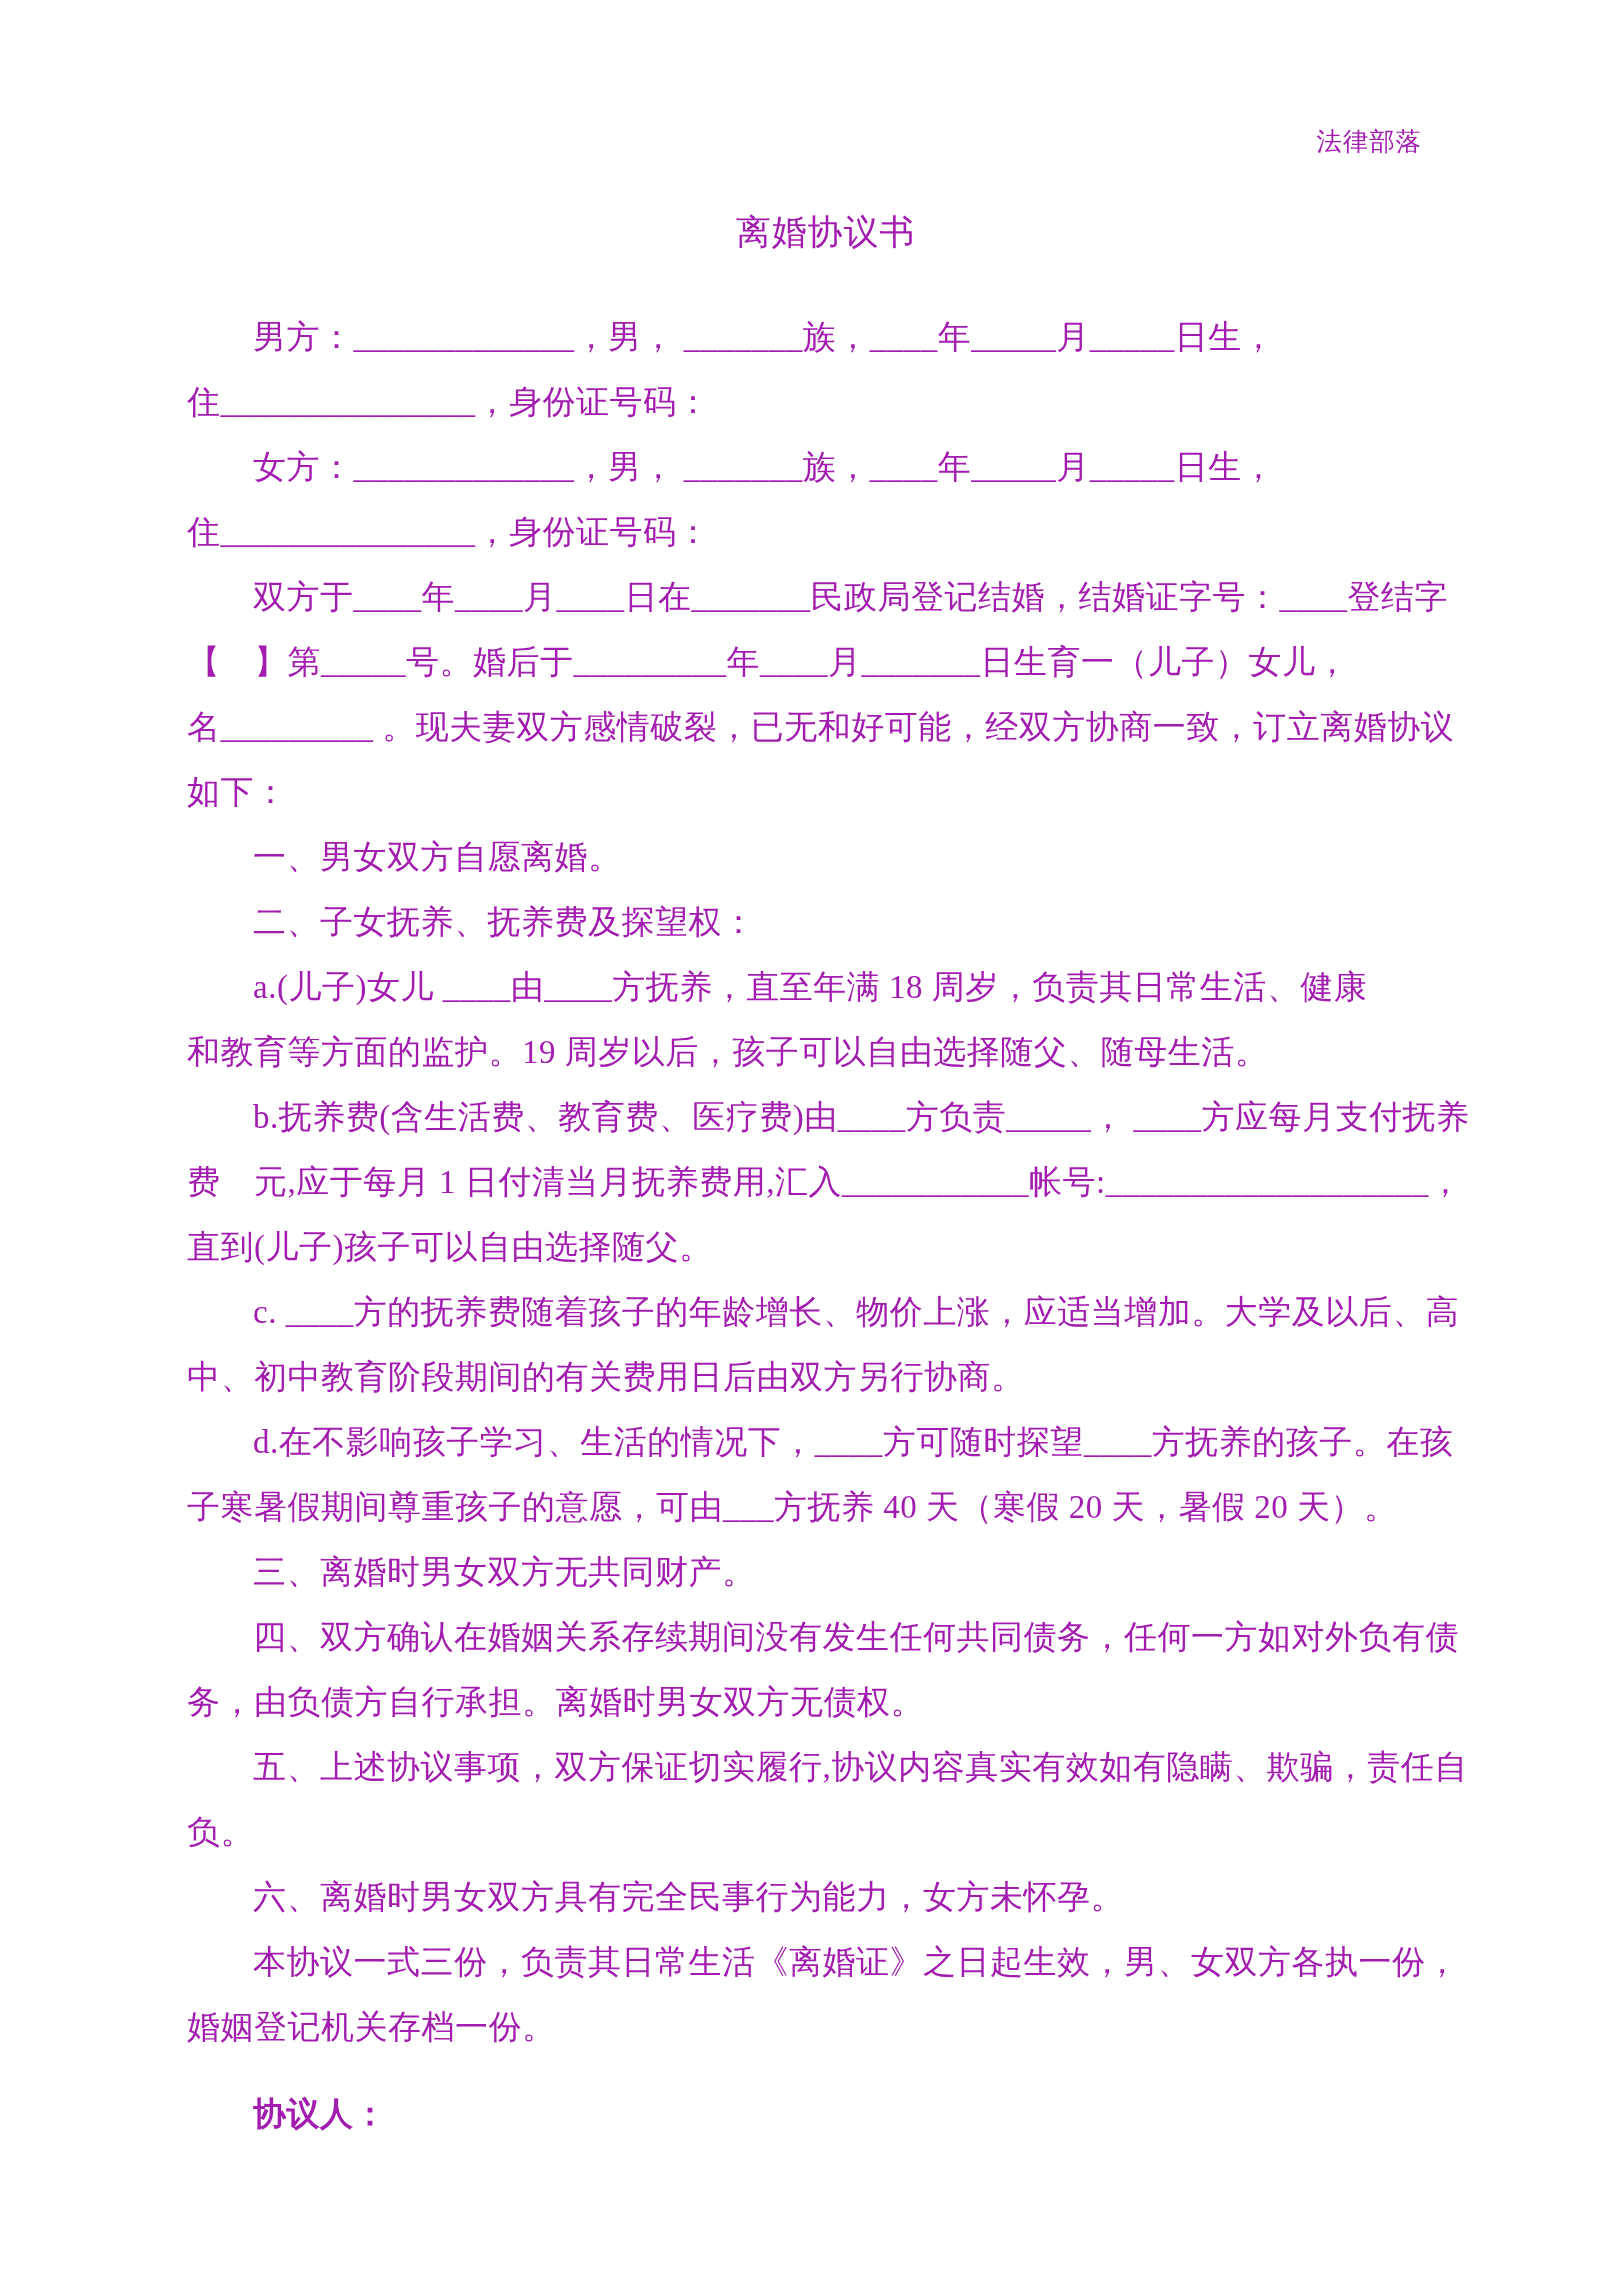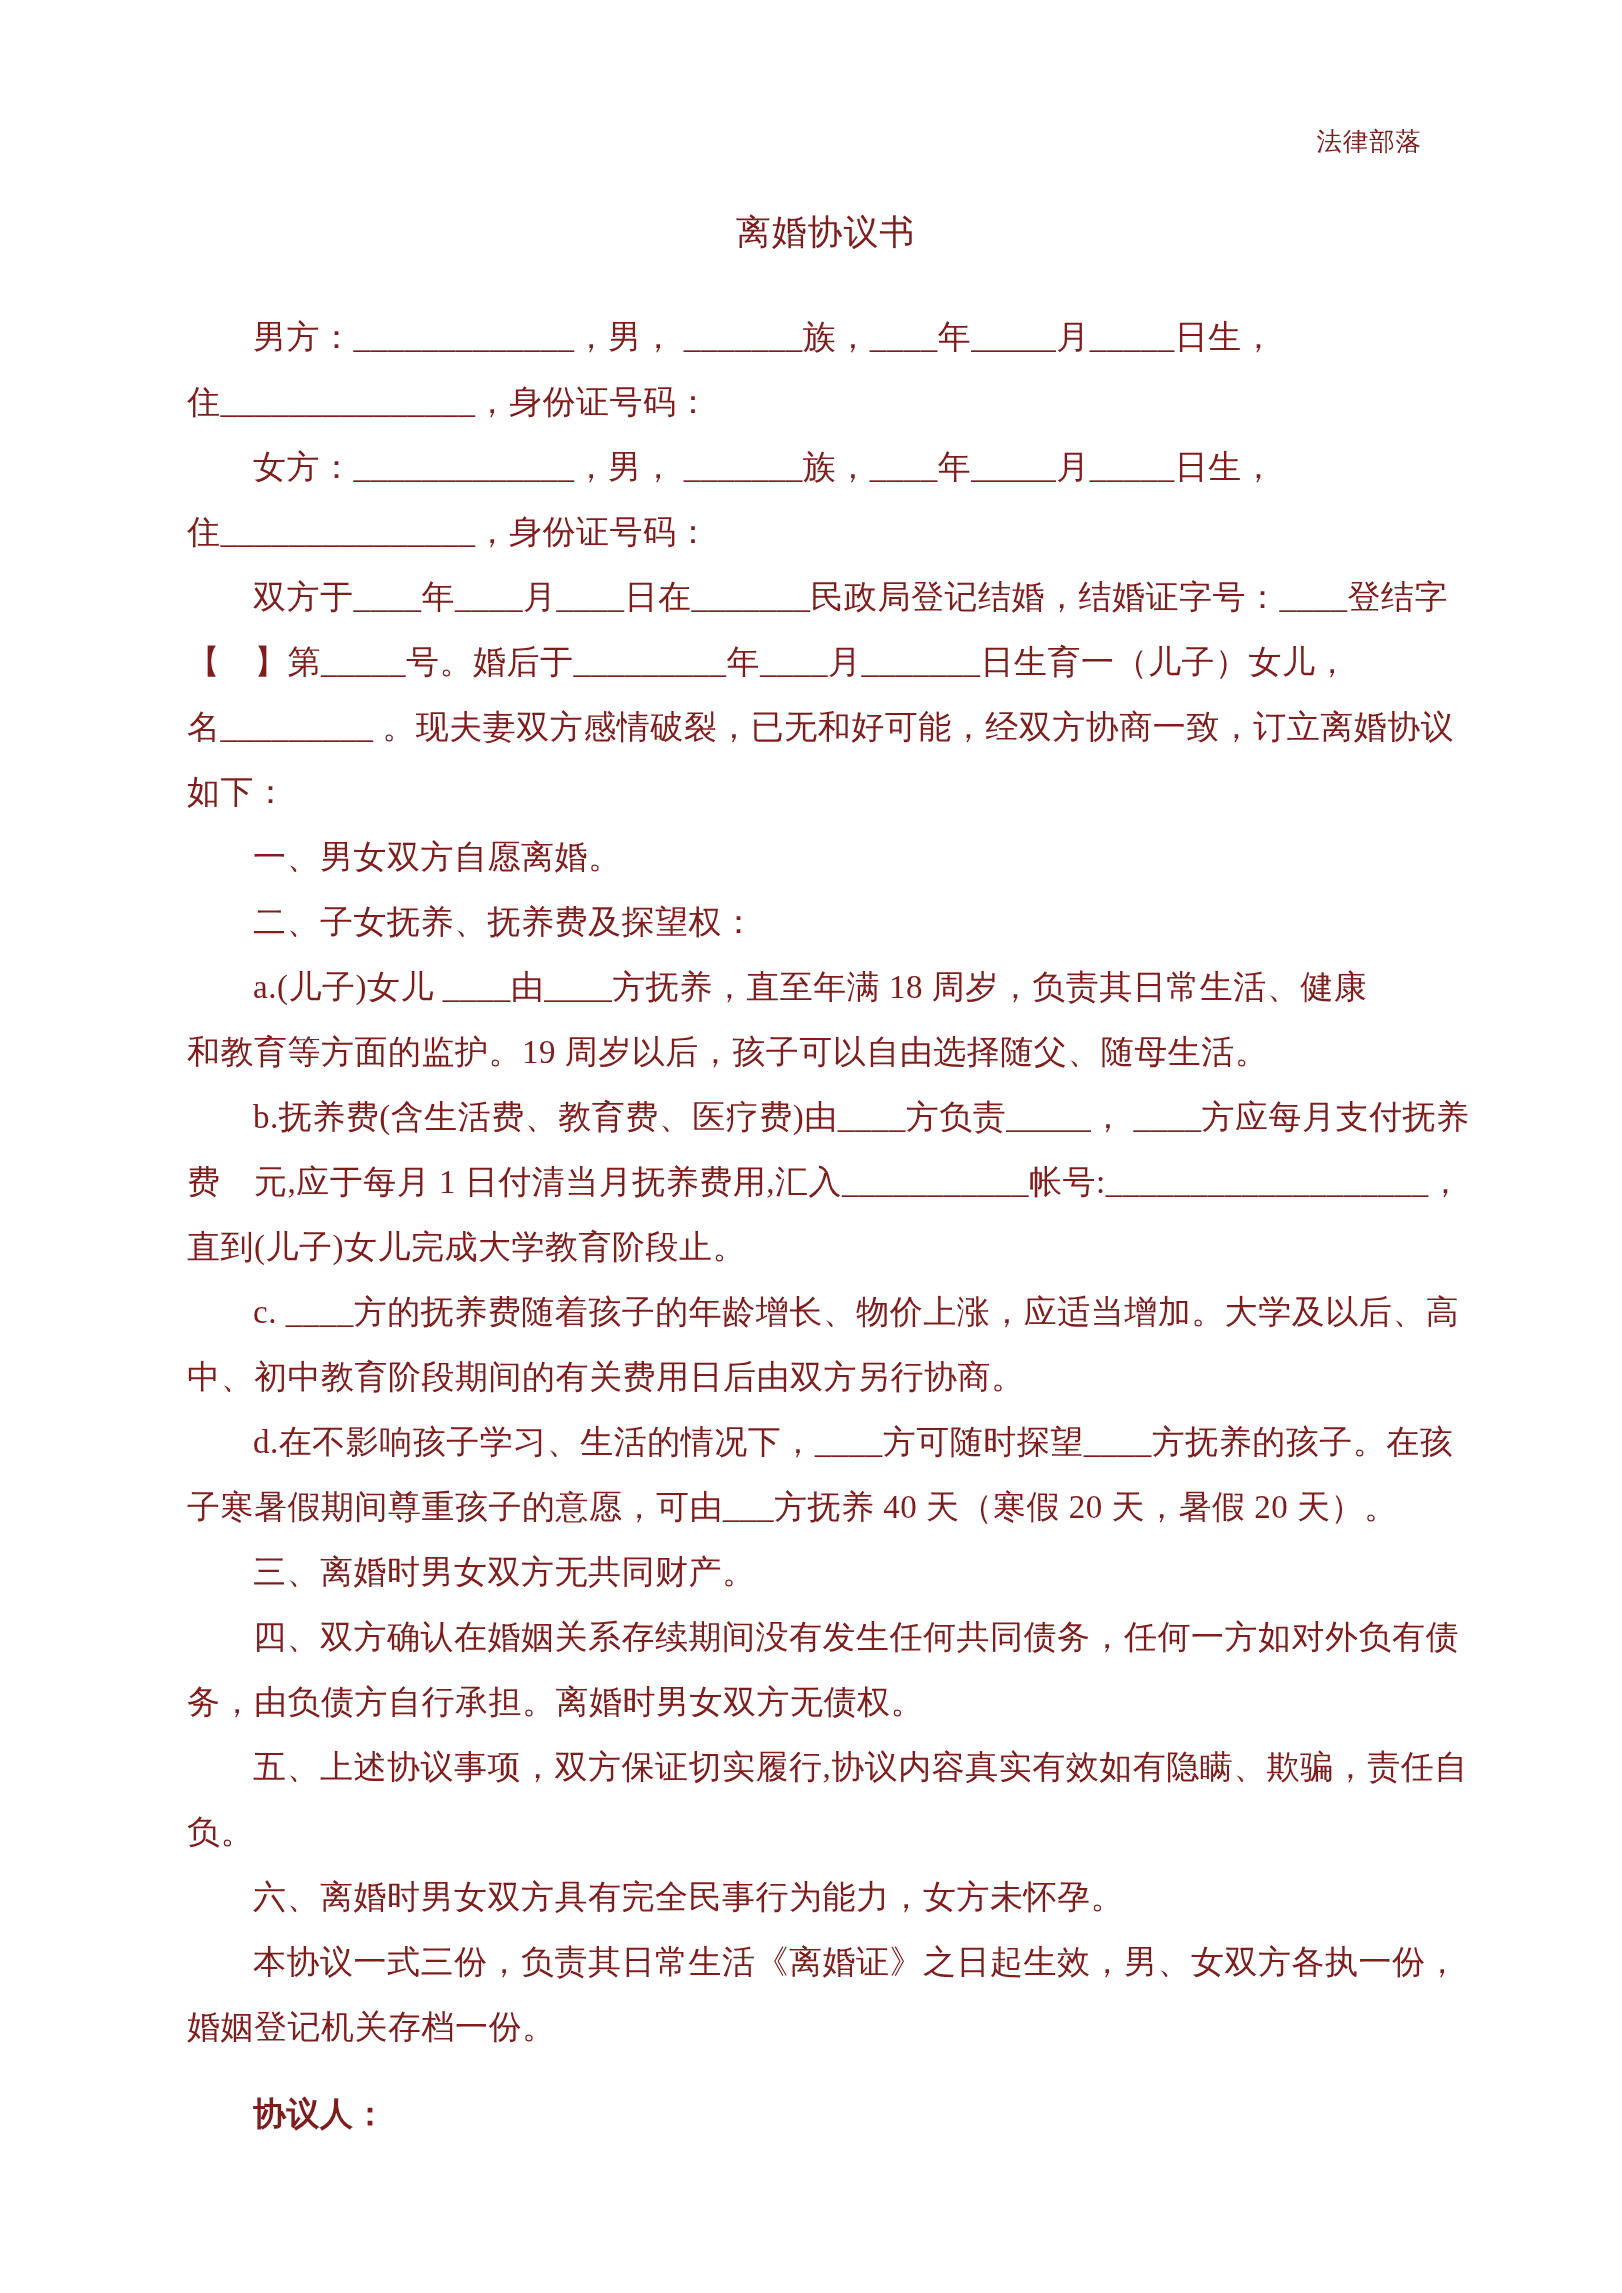--- a/index.html
+++ b/index.html
@@ -3,21 +3,21 @@
 <meta charset="utf-8">
 <style>
   html,body{margin:0;padding:0;background:#9a9a9a;}
   .page{
     position:relative;
     width:1623px;
     height:2294px;
     margin:0 auto;
     background:#ffffff;
     font-family:"Liberation Serif","DejaVu Serif",serif;
-    color:#7f1d1d;
+    color:#a21caf;
     overflow:hidden;
   }
   .watermark{
     position:absolute;
     top:125px;
     right:201px;
     font-size:25.5px;
     line-height:33px;
     letter-spacing:0.9px;
   }
@@ -64,21 +64,21 @@
       <div class="line indent">双方于____年____月____日在_______民政局登记结婚，结婚证字号：____登结字</div>
       <div class="line">【　】第_____号。婚后于_________年____月_______日生育一（儿子）女儿，</div>
       <div class="line">名_________ 。现夫妻双方感情破裂，已无和好可能，经双方协商一致，订立离婚协议</div>
       <div class="line">如下：</div>
       <div class="line indent">一、男女双方自愿离婚。</div>
       <div class="line indent">二、子女抚养、抚养费及探望权：</div>
       <div class="line indent">a.(儿子)女儿 ____由____方抚养，直至年满 18 周岁，负责其日常生活、健康</div>
       <div class="line">和教育等方面的监护。19 周岁以后，孩子可以自由选择随父、随母生活。</div>
       <div class="line indent">b.抚养费(含生活费、教育费、医疗费)由____方负责_____， ____方应每月支付抚养</div>
       <div class="line">费　元,应于每月 1 日付清当月抚养费用,汇入___________帐号:___________________，</div>
-      <div class="line">直到(儿子)女儿完成大学教育阶段止。</div>
+      <div class="line">直到(儿子)孩子可以自由选择随父。</div>
       <div class="line indent">c. ____方的抚养费随着孩子的年龄增长、物价上涨，应适当增加。大学及以后、高</div>
       <div class="line">中、初中教育阶段期间的有关费用日后由双方另行协商。</div>
       <div class="line indent">d.在不影响孩子学习、生活的情况下，____方可随时探望____方抚养的孩子。在孩</div>
       <div class="line">子寒暑假期间尊重孩子的意愿，可由___方抚养 40 天（寒假 20 天，暑假 20 天）。</div>
       <div class="line indent">三、离婚时男女双方无共同财产。</div>
       <div class="line indent">四、双方确认在婚姻关系存续期间没有发生任何共同债务，任何一方如对外负有债</div>
       <div class="line">务，由负债方自行承担。离婚时男女双方无债权。</div>
       <div class="line indent">五、上述协议事项，双方保证切实履行,协议内容真实有效如有隐瞒、欺骗，责任自</div>
       <div class="line">负。</div>
       <div class="line indent">六、离婚时男女双方具有完全民事行为能力，女方未怀孕。</div>

